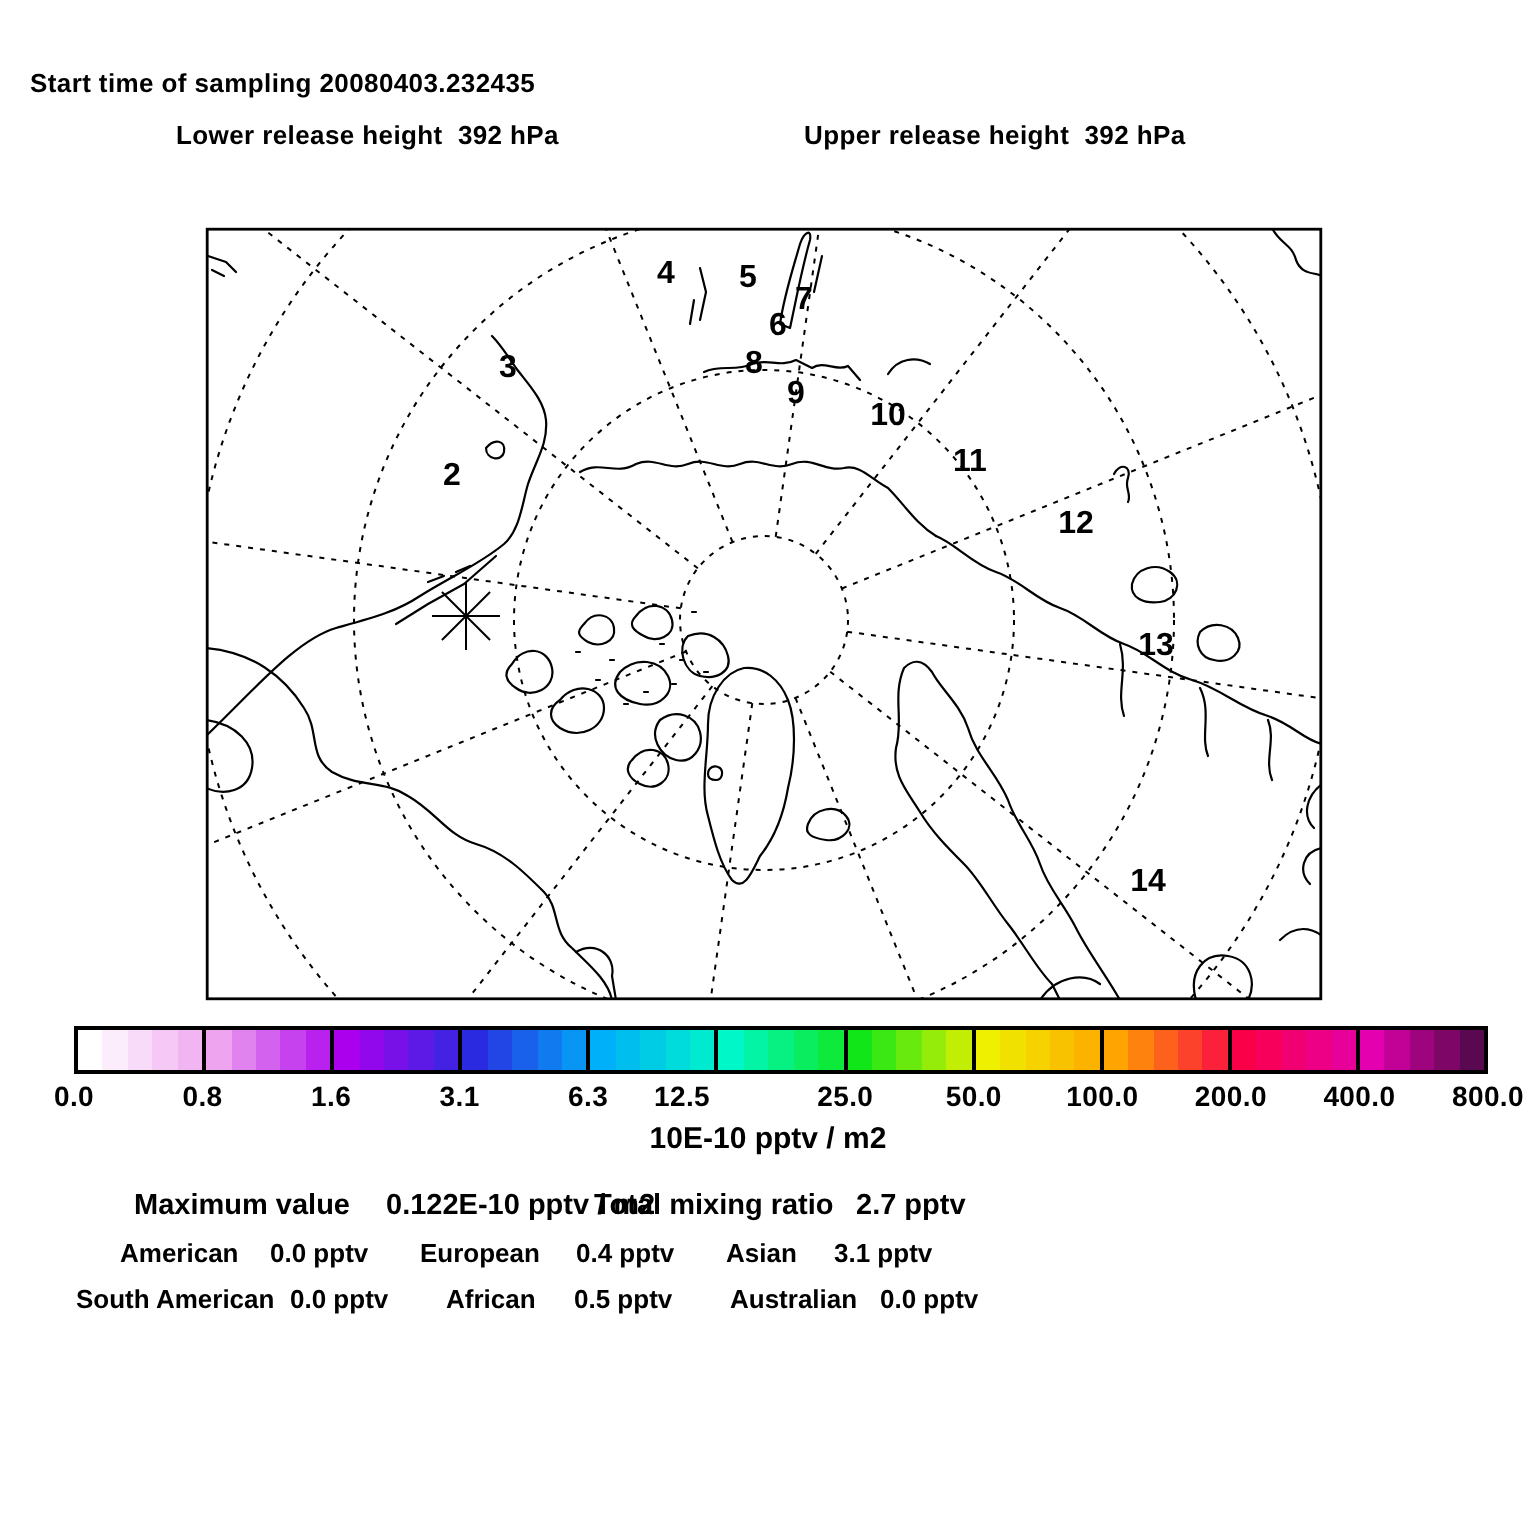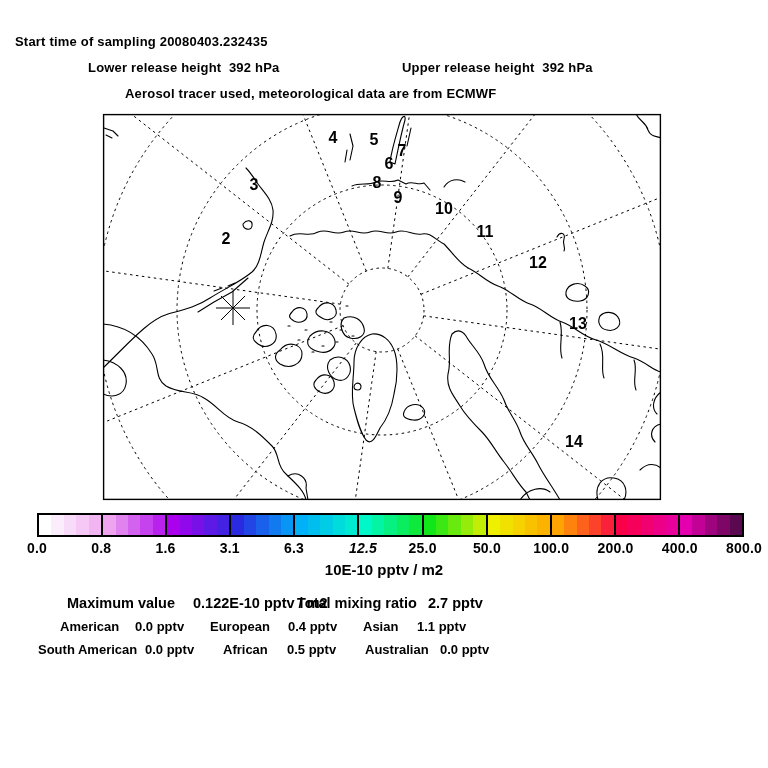--- a/index.html
+++ b/index.html
@@ -24,21 +24,20 @@
         font-size:14px;font-weight:bold;letter-spacing:.2px;}
 </style>
 </head>
 <body>
 
 <div id="page">
 
   <div class="t hdr" style="left:15px;top:35px">Start time of sampling 20080403.232435</div>
   <div class="t hdr" style="left:88px;top:61px">Lower release height  392 hPa</div>
   <div class="t hdr" style="left:402px;top:61px">Upper release height  392 hPa</div>
-  <div class="t hdr" style="left:125px;top:87px">Aerosol tracer used, meteorological data are from ECMWF</div>
 
   <svg id="map" width="561" height="389" viewBox="102 113 561 389">
     <defs>
         <clipPath id="mapclip">
           <rect x="103.6" y="114.6" width="556.8" height="384.8"></rect>
         </clipPath>
       </defs>
     <g id="graticule" clip-path="url(#mapclip)">
         <circle cx="382" cy="310" r="42" class="grat"></circle>
         <circle cx="382" cy="310" r="125" class="grat"></circle>
@@ -202,41 +201,41 @@
         <div class="cbcell" style="background: rgb(125, 6, 103);"></div>
         <div class="cbcell" style="background: rgb(90, 8, 80);"></div>
       </div>
     </div>
   <div id="ticks">
       <div class="tick" style="left: 37px;">0.0</div>
       <div class="tick" style="left: 101.273px;">0.8</div>
       <div class="tick" style="left: 165.545px;">1.6</div>
       <div class="tick" style="left: 229.818px;">3.1</div>
       <div class="tick" style="left: 294.091px;">6.3</div>
-      <div class="tick" style="left: 363px; font-style: italic;">12.5</div>
+      <div class="tick" style="left: 341px;">12.5</div>
       <div class="tick" style="left: 422.636px;">25.0</div>
       <div class="tick" style="left: 486.909px;">50.0</div>
       <div class="tick" style="left: 551.182px;">100.0</div>
       <div class="tick" style="left: 615.455px;">200.0</div>
       <div class="tick" style="left: 679.727px;">400.0</div>
       <div class="tick" style="left: 744px;">800.0</div>
     </div>
   <div class="t unit" style="left:384px;top:562px">10E-10 pptv / m2</div>
 
   <div class="t stat1" style="left:67px;top:596px">Maximum value</div>
   <div class="t stat1" style="left:193px;top:596px">0.122E-10 pptv / m2</div>
   <div class="t stat1" style="left:297px;top:596px">Total mixing ratio</div>
   <div class="t stat1" style="left:428px;top:596px">2.7 pptv</div>
 
   <div class="t stat2" style="left:60px;top:620px">American</div>
   <div class="t stat2" style="left:135px;top:620px">0.0 pptv</div>
   <div class="t stat2" style="left:210px;top:620px">European</div>
   <div class="t stat2" style="left:288px;top:620px">0.4 pptv</div>
   <div class="t stat2" style="left:363px;top:620px">Asian</div>
-  <div class="t stat2" style="left:417px;top:620px">1.1 pptv</div>
+  <div class="t stat2" style="left:417px;top:620px">3.1 pptv</div>
 
   <div class="t stat2" style="left:38px;top:643px">South American</div>
   <div class="t stat2" style="left:145px;top:643px">0.0 pptv</div>
   <div class="t stat2" style="left:223px;top:643px">African</div>
   <div class="t stat2" style="left:287px;top:643px">0.5 pptv</div>
   <div class="t stat2" style="left:365px;top:643px">Australian</div>
   <div class="t stat2" style="left:440px;top:643px">0.0 pptv</div>
 </div>
 
 </body></html>

